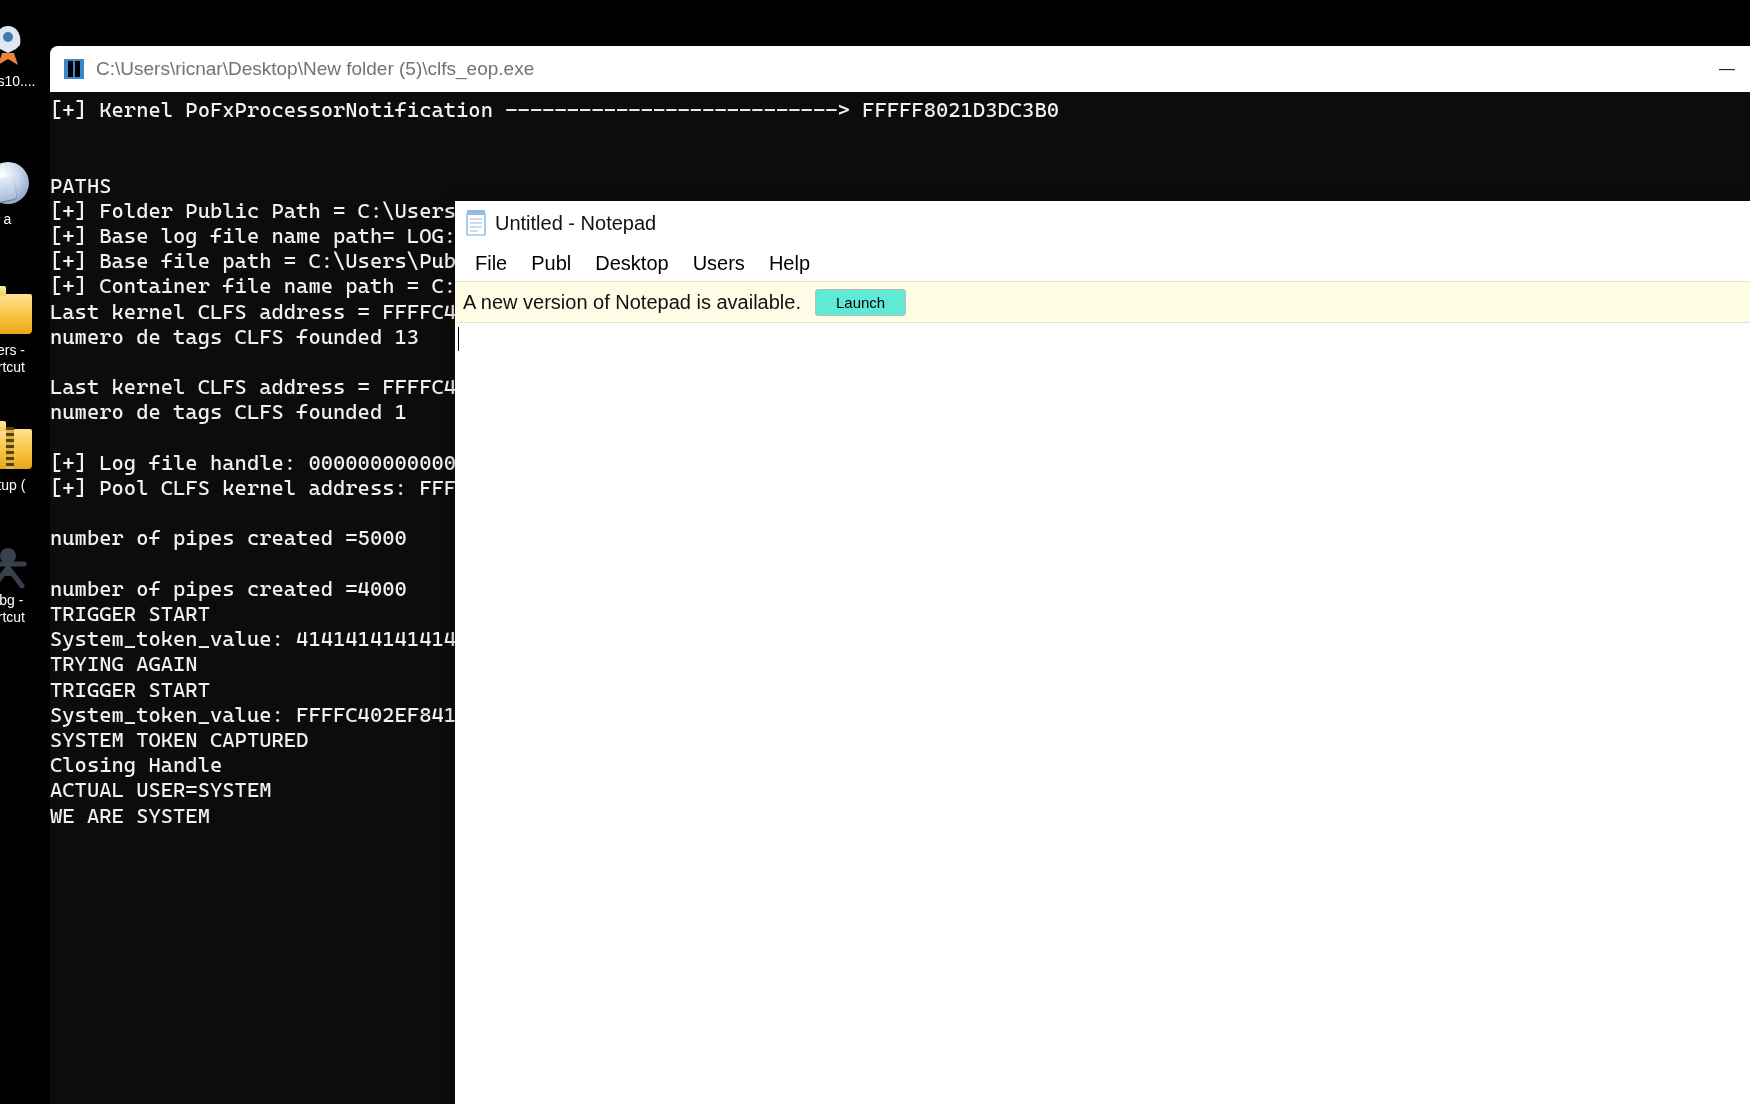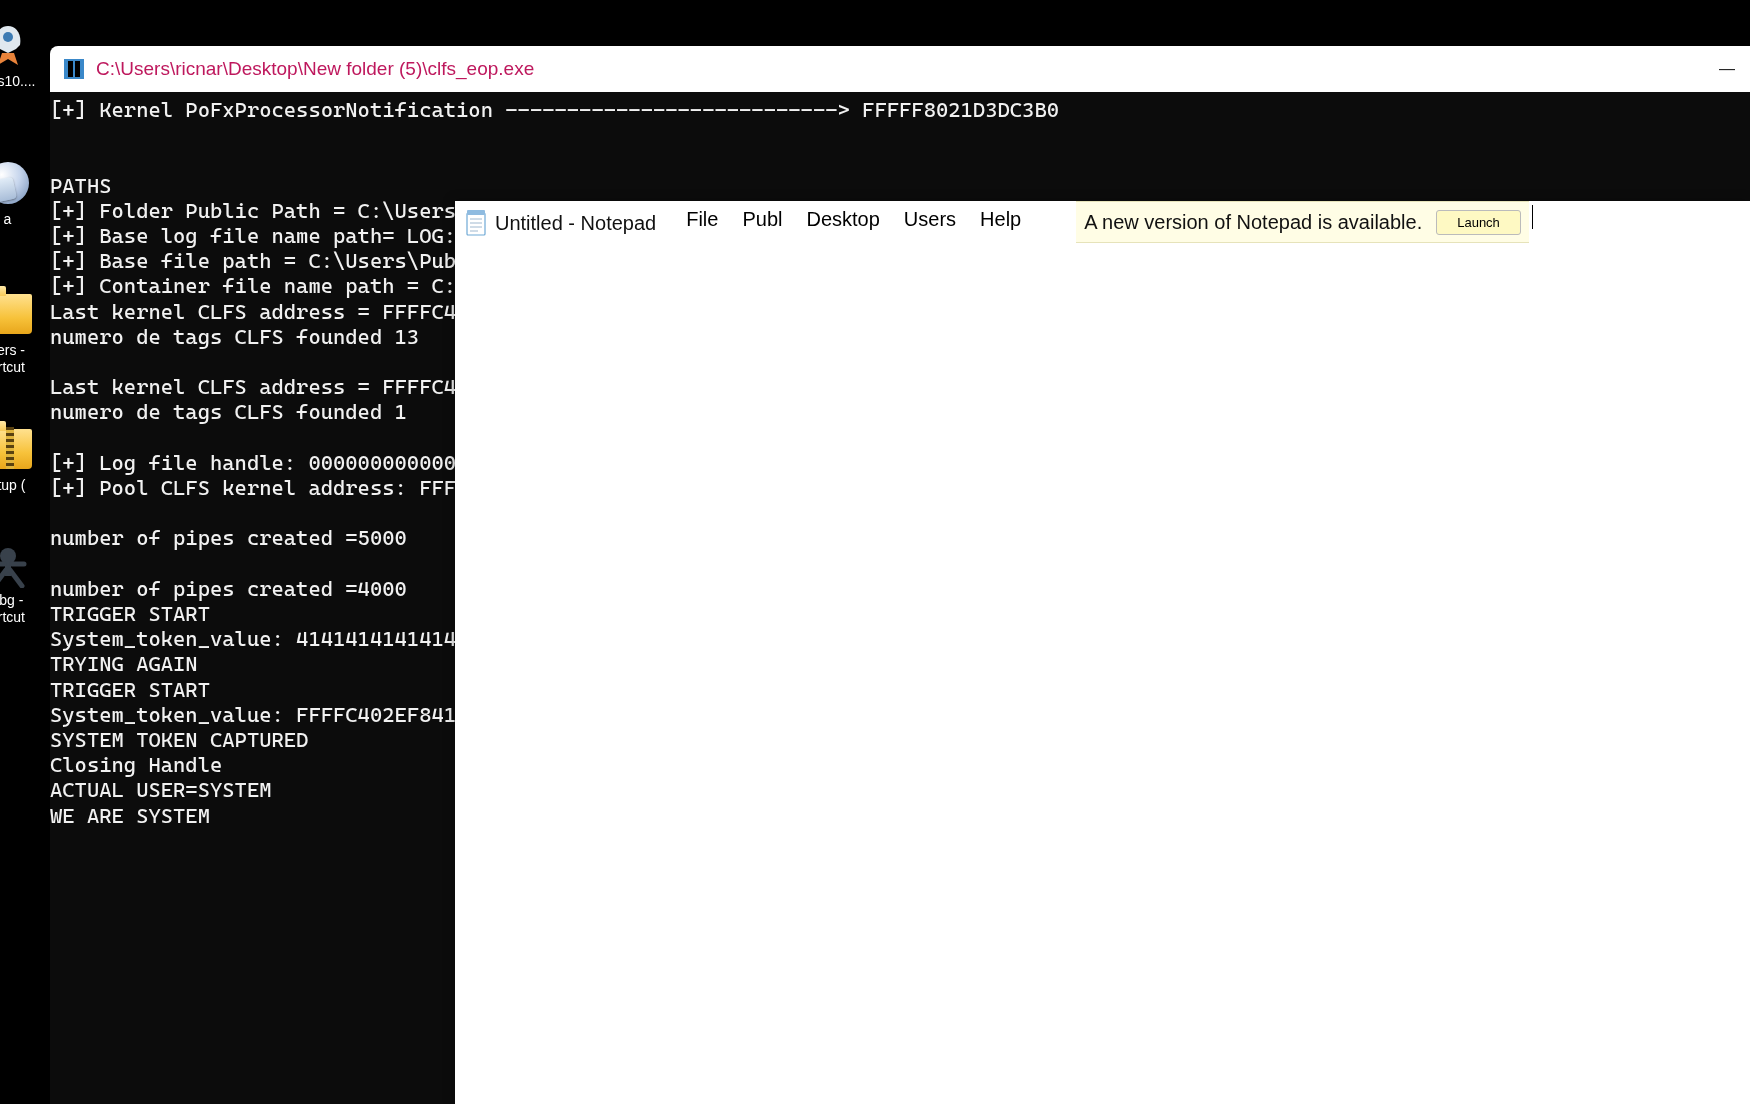--- a/index.html
+++ b/index.html
@@ -121,21 +121,21 @@
     border: 2px solid #3a88c9;
     background:
       linear-gradient(#3a88c9,#3a88c9) left/2px 100% no-repeat,
       linear-gradient(#3a88c9,#3a88c9) center/2px 100% no-repeat,
       linear-gradient(#3a88c9,#3a88c9) right/2px 100% no-repeat,
       #000;
     box-sizing: border-box;
   }
   .terminal-titlebar .title-text {
     flex: 1;
-    color: #be185d;
+    color: #737373;
   }
   .terminal-titlebar .win-controls {
     display: flex;
     gap: 36px;
     color: #222;
     font-size: 16px;
   }
   .terminal-titlebar .win-btn {
     width: 18px; height: 18px;
     display:flex; align-items:center; justify-content:center;
@@ -154,21 +154,21 @@
 
   
   .notepad {
     position: absolute;
     left: 455px;
     top: 201px;
     right: 0;
     bottom: 0;
     background: #fff;
     display: flex;
-    flex-direction: row;
+    flex-direction: column;
     box-shadow: -2px -1px 10px rgba(0,0,0,.25);
   }
   .notepad-titlebar {
     height: 44px;
     background: #fff;
     display: flex;
     align-items: center;
     padding: 0 10px;
     font-size: 20px;
     color: #111;
@@ -196,28 +196,27 @@
     background: #fffde5;
     border-top: 1px solid #e6e3ba;
     border-bottom: 1px solid #e6e3ba;
     height: 42px;
     display: flex;
     align-items: center;
     padding: 0 8px;
     font-size: 20px;
     color: #111;
     gap: 14px;
-    margin-left: 35px;
   }
   .notepad-banner button {
-    background: #fef9c3;
+    background: #5eead4;
     border: 1px solid #bbb;
     border-radius: 3px;
     padding: 4px 20px;
-    font-size: 13px;
+    font-size: 15px;
     cursor: pointer;
   }
   .notepad-body {
     flex: 1;
     background: #fff;
     position: relative;
   }
   .notepad-body .cursor {
     position: absolute;
     left: 3px;

